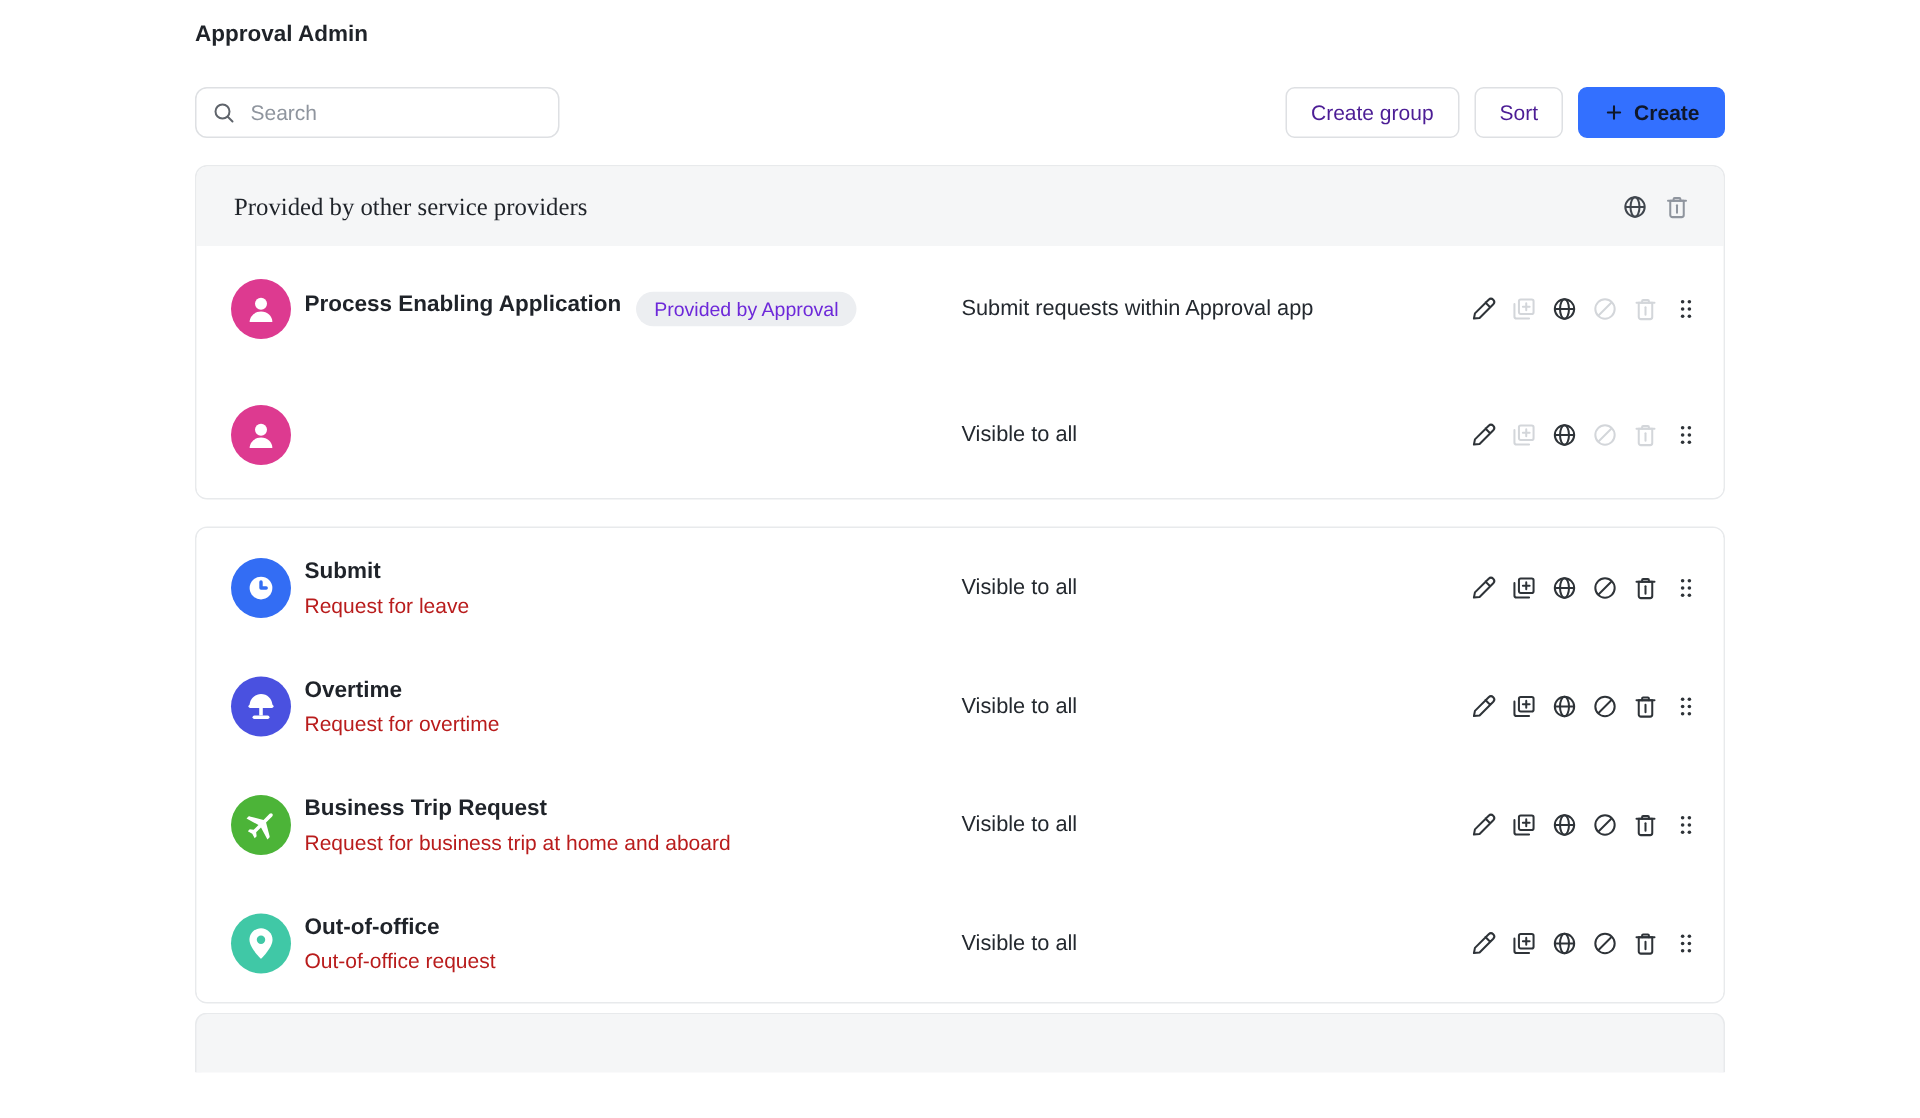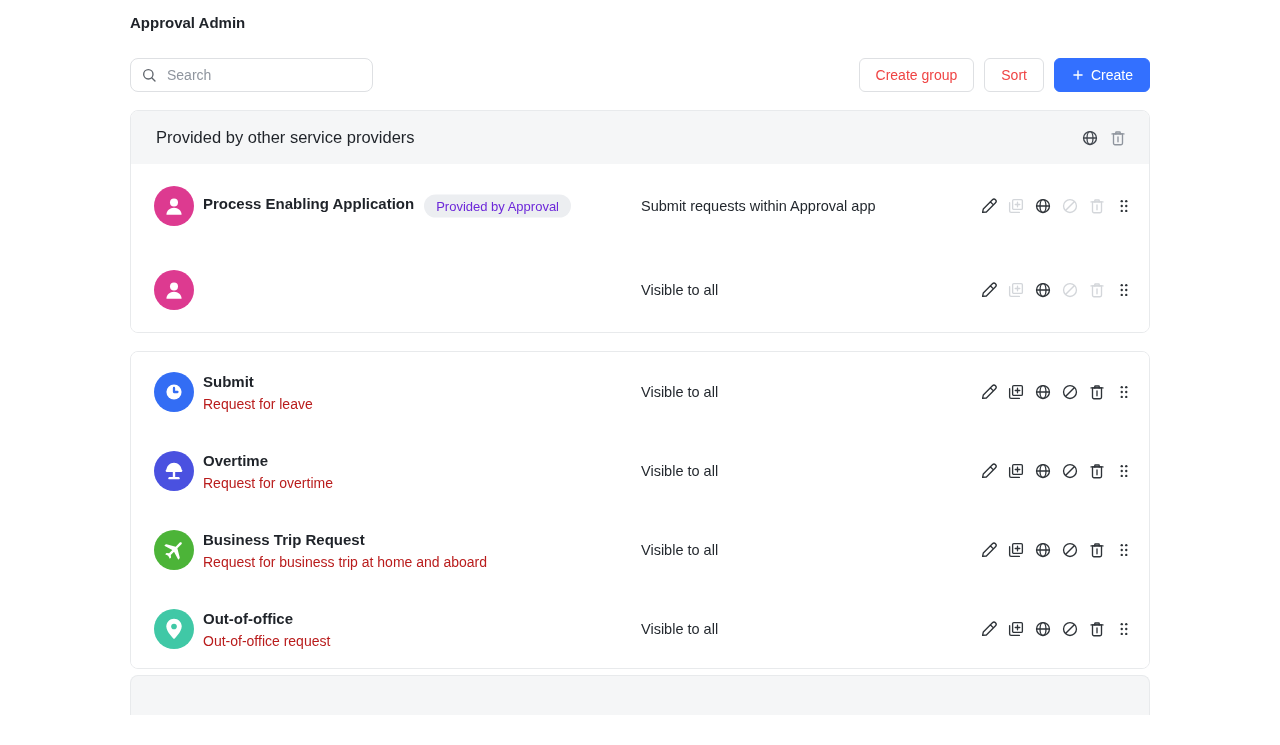--- a/index.html
+++ b/index.html
@@ -22,31 +22,32 @@
   .search-box svg { width: 16px; height: 16px; color: #5f646b; flex: none; }
   .search-box input {
     border: none; outline: none; flex: 1; min-width: 0; margin-left: 8px;
     font-size: 14px; font-family: "Liberation Sans", sans-serif; color: #1f2329; background: transparent;
   }
   .search-box input::placeholder { color: #8f959e; }
   .toolbar-spacer { flex: 1; }
   .btn {
     height: 34px; padding: 0 16px; margin-left: 10px;
     border: 1px solid #dee0e3; border-radius: 6px; background: #fff;
-    font-size: 14px; font-family: "Liberation Sans", sans-serif; color: #ef4444;
+    font-size: 14px; font-family: "Liberation Sans", sans-serif; color: #4c1d95;
     display: inline-flex; align-items: center; cursor: pointer; white-space: nowrap;
   }
-  .btn-primary { background: #3370ff; border-color: #3370ff; color: #ffffff; gap: 6px; }
+  .btn-primary { background: #3370ff; border-color: #3370ff; color: #0f172a; gap: 6px; font-weight: bold; }
   .btn-primary svg { width: 14px; height: 14px; }
 
   .card { border: 1px solid #e8eaec; border-radius: 8px; margin-top: 18px; overflow: hidden; background: #fff; }
   .card-header {
     height: 53px; background: #f5f6f7;
     display: flex; align-items: center; justify-content: space-between;
     padding: 0 22px 0 25px;
+    font-family: Liberation Serif, serif;
   }
   .card-title { font-size: 16.5px; font-weight: 500; color: #1f2329; }
   .hdr-actions { display: flex; align-items: center; gap: 10px; }
   .hdr-actions svg { width: 18px; height: 18px; cursor: pointer; }
   .hdr-globe { color: #40464e; }
   .hdr-trash { color: #8f959e; }
 
   .row { position: relative; height: 84px; background: #fff; }
   .card-attendance .row { height: 79px; }
   .avatar {

